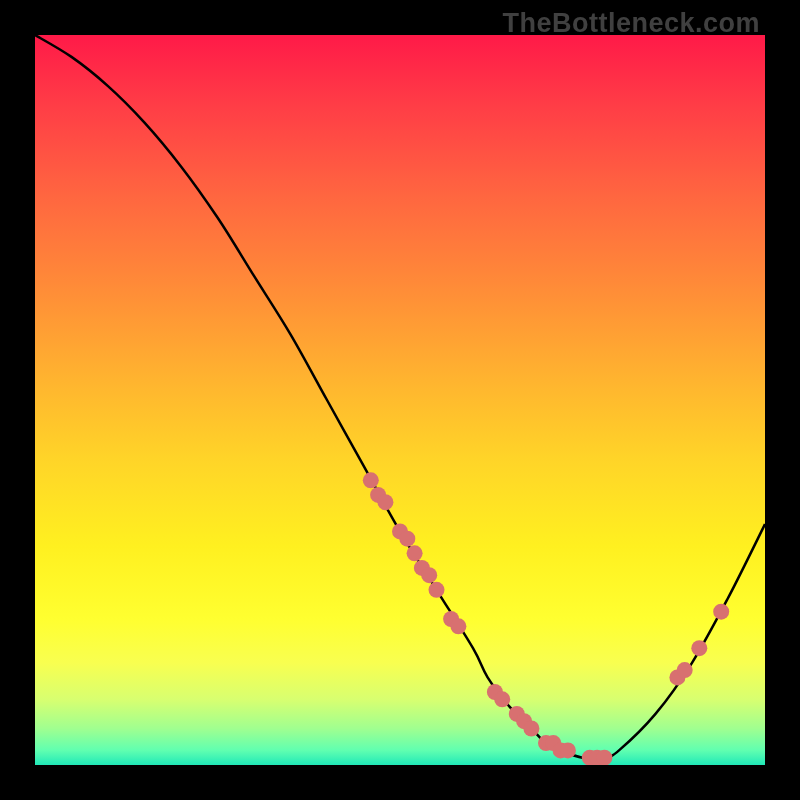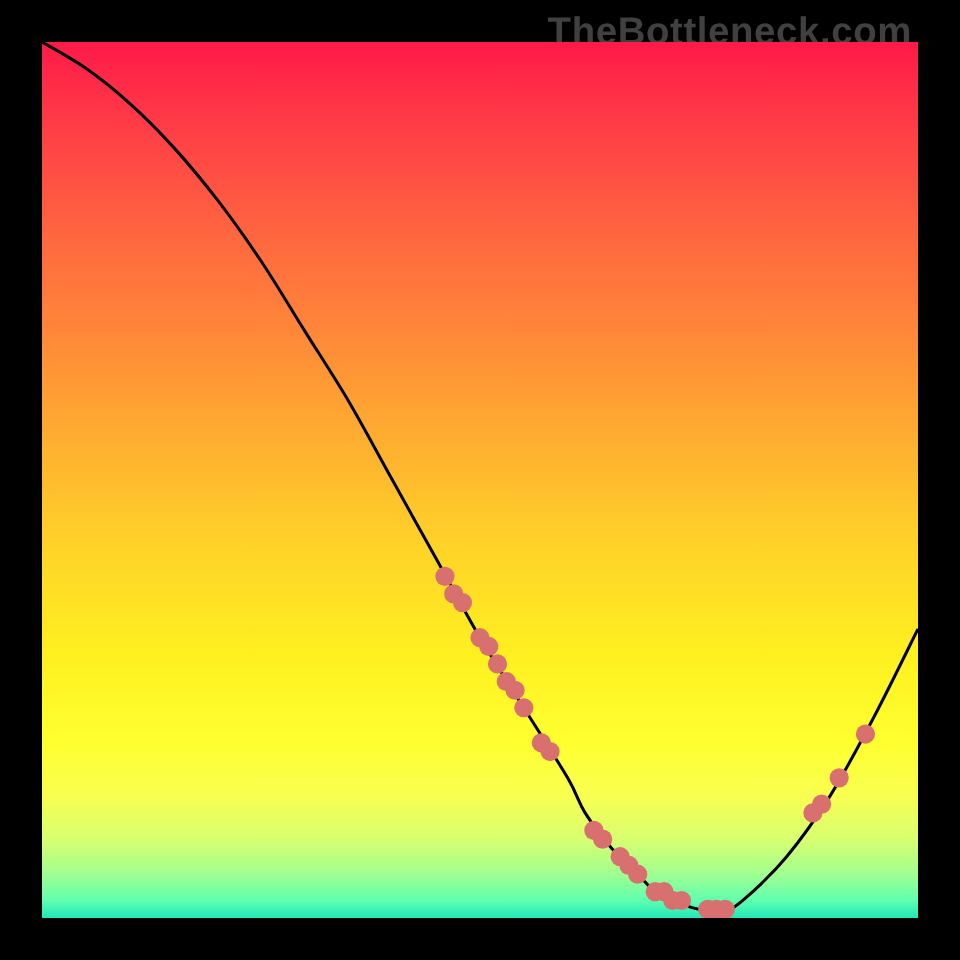--- a/index.html
+++ b/index.html
@@ -37,21 +37,21 @@
       #a0ff90 95%,
       #60ffb0 98%,
       #20e8b8 100%
     );
   }
   .watermark {
     position: absolute;
     top: 8px;
     right: 40px;
     color: #404040;
-    font-size: 32px;
+    font-size: 27px;
     font-weight: bold;
     letter-spacing: 0.5px;
   }
   svg.curve {
     position: absolute;
     left: 0;
     top: 0;
     width: 730px;
     height: 730px;
   }

